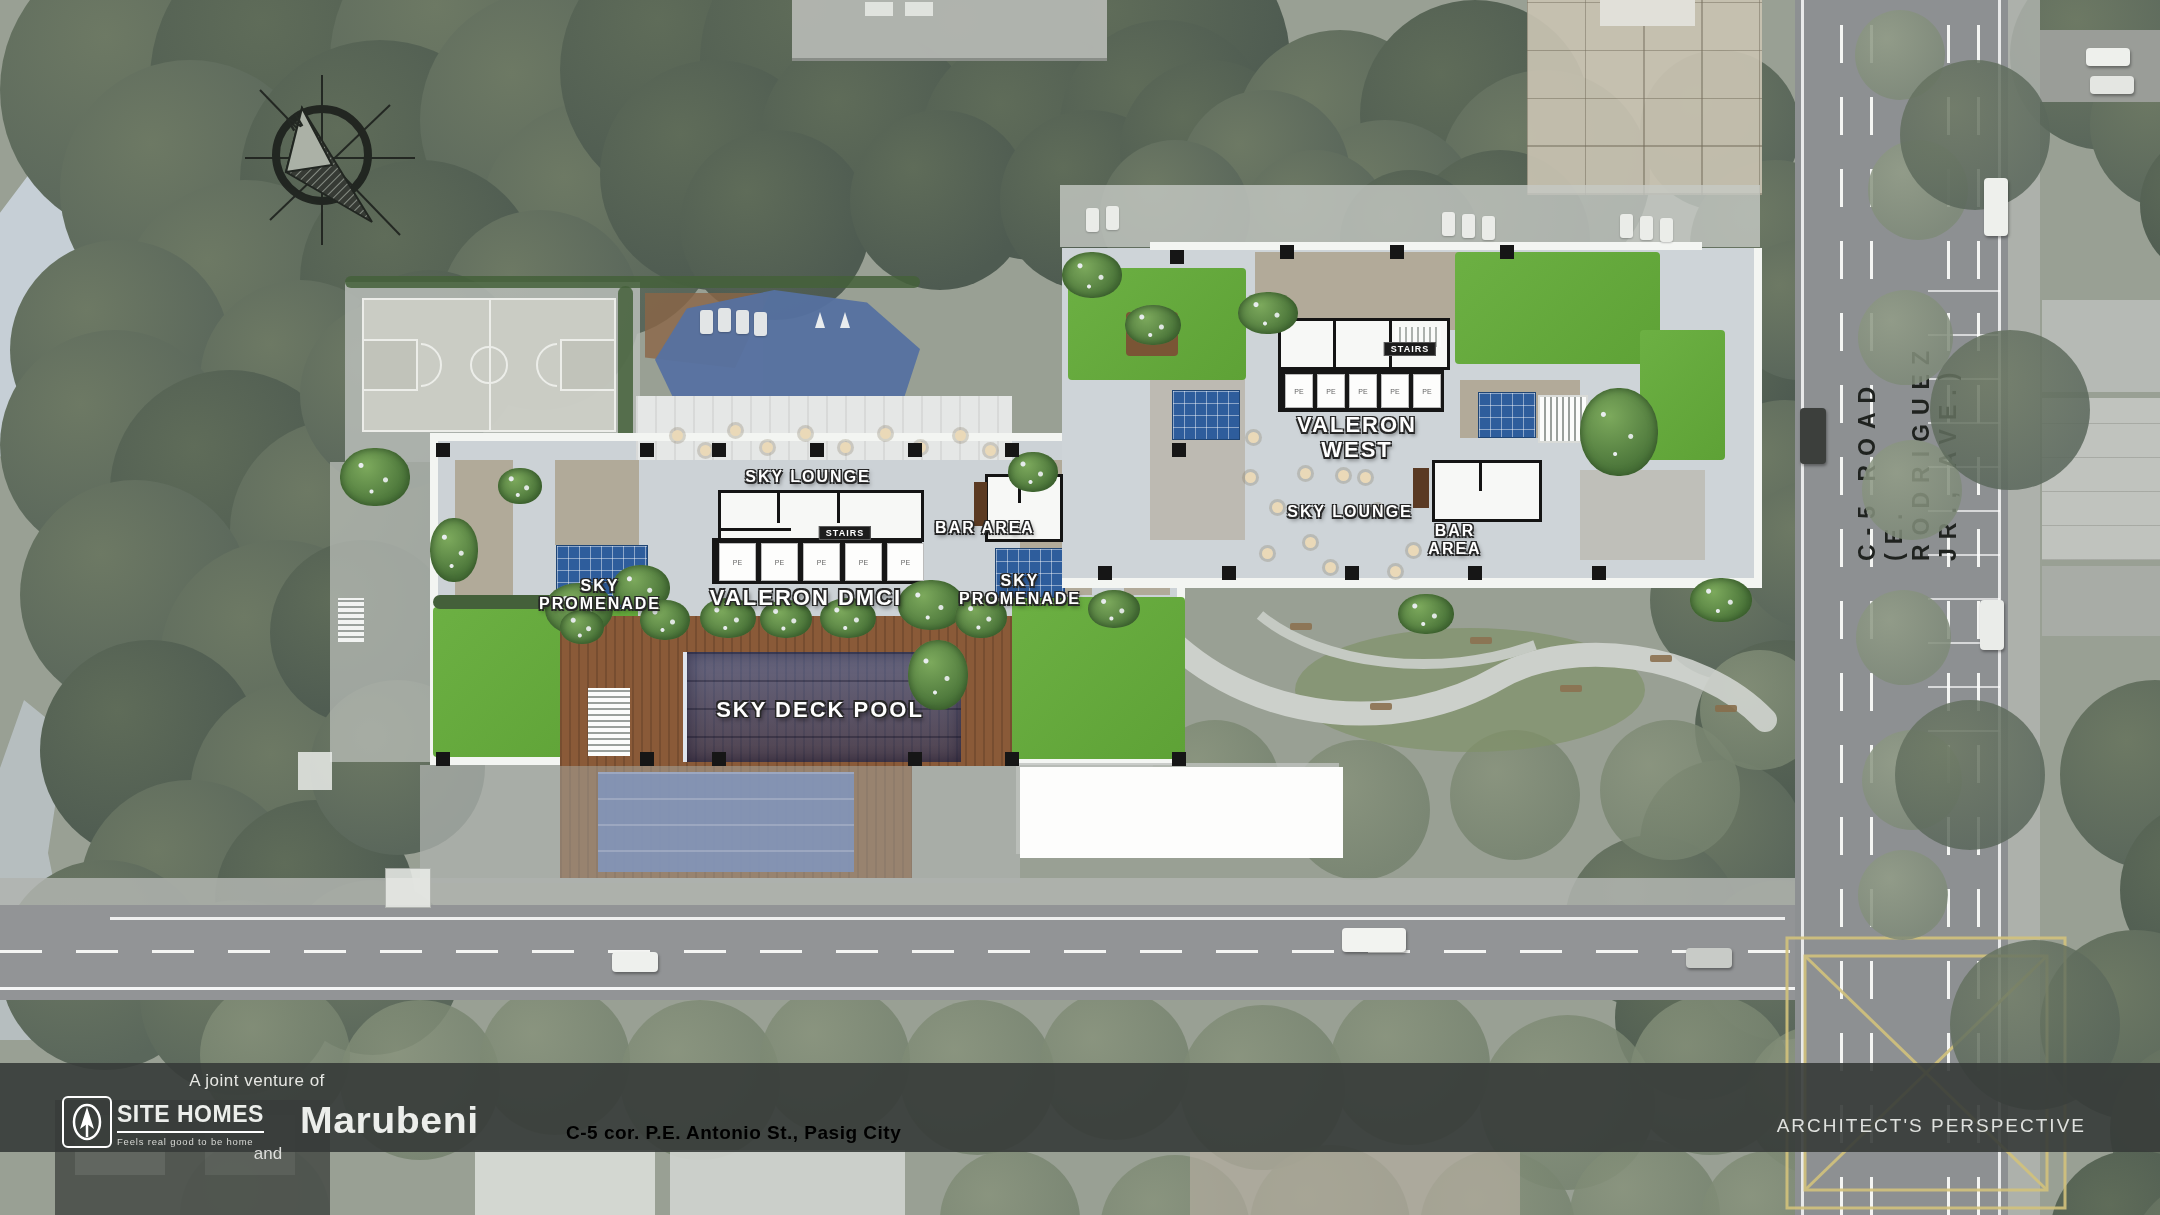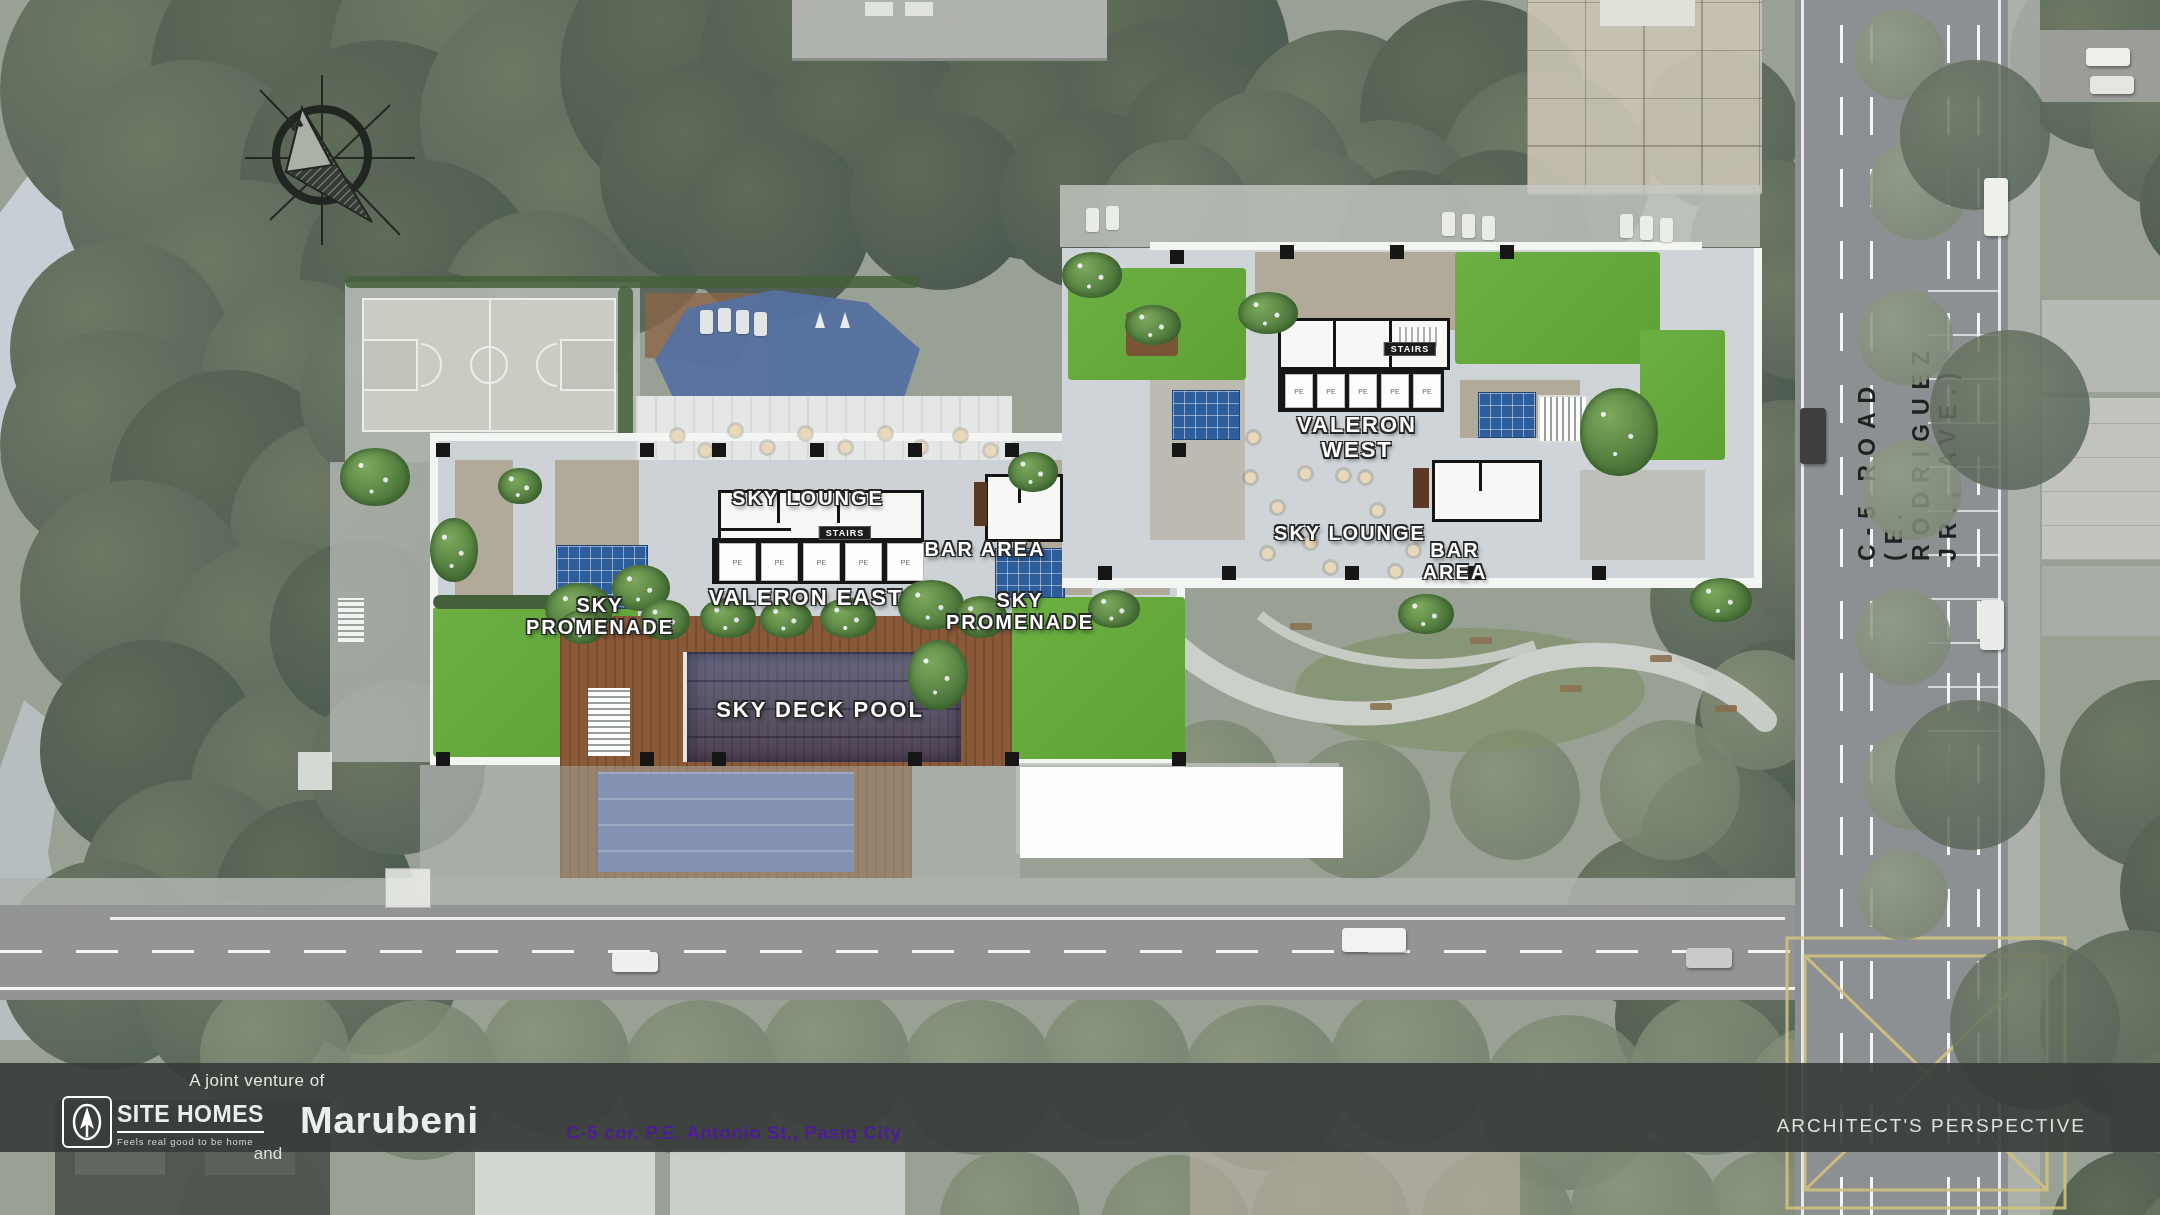--- a/index.html
+++ b/index.html
@@ -23,21 +23,21 @@
   .col{position:absolute;width:14px;height:14px;background:#161616;}
   .tbl{position:absolute;width:11px;height:11px;border-radius:50%;background:#ead9b8;box-shadow:0 0 0 3px rgba(130,120,95,.28);}
   .lounger{position:absolute;width:13px;height:24px;border-radius:3px;background:#f1f2ef;opacity:.9;box-shadow:0 1px 2px rgba(0,0,0,.25);}
   .car{position:absolute;border-radius:4px;box-shadow:1px 2px 3px rgba(0,0,0,.35);}
   .stripes{background:repeating-linear-gradient(0deg,#fbfcfb 0 4px,#9aa09c 4px 6px);}
   .stripesH{background:repeating-linear-gradient(90deg,#fbfcfb 0 4px,#9aa09c 4px 6px);}
   .lbl{position:absolute;color:#fff;font-weight:800;letter-spacing:2px;text-align:center;white-space:nowrap;
        line-height:1.12;transform:translate(-50%,-50%);z-index:8;
        text-shadow:-1.5px -1.5px 0 #272727,1.5px -1.5px 0 #272727,-1.5px 1.5px 0 #272727,1.5px 1.5px 0 #272727,2px 3px 4px rgba(0,0,0,.55);}
   .lbl .ln{display:block;}
-  .lbl-sm{font-size:20px;margin-top:21px;}
+  .lbl-sm{font-size:16px;}
   .lbl-lg{font-size:22px;}
   .stairs-pill{position:absolute;transform:translate(-50%,-50%);background:#1c1c1c;color:#fff;font-size:9px;font-weight:700;
        letter-spacing:1px;padding:1px 6px;border:1px solid #5a5a5a;z-index:8;}
   .roadtxt{position:absolute;color:#232623;font-weight:600;z-index:5;}
   .core{background:#161616;}
   .rooms{position:absolute;background:#f7f8f6;border:3px solid #141414;}
   .rwall{position:absolute;background:#141414;}
   .elev{position:absolute;background:#fdfdfc;text-align:center;font-size:7px;color:#666;border:1px solid #bbb;
         display:flex;align-items:center;justify-content:center;z-index:7;}
   .bldg{position:absolute;opacity:.92;}
@@ -236,21 +236,21 @@
     </div>
   <div class="lbl lbl-sm" style="left:985px;top:528px;">
     <span class="ln">BAR AREA</span>
     </div>
   <div class="stairs-pill" style="left:845px;top:533px;">STAIRS</div>
   <div class="lbl lbl-sm" style="left:600px;top:595px;">
     <span class="ln">SKY</span>
     <span class="ln">PROMENADE</span>
     </div>
   <div class="lbl lbl-lg" style="left:806px;top:598px;">
-    <span class="ln">VALERON EAST</span>
+    <span class="ln">VALERON DMCI</span>
     </div>
   <div class="lbl lbl-sm" style="left:1020px;top:590px;">
     <span class="ln">SKY</span>
     <span class="ln">PROMENADE</span>
     </div>
   <div class="lbl lbl-lg" style="left:820px;top:710px;">
     <span class="ln">SKY DECK POOL</span>
     </div>
   <div class="lbl lbl-lg" style="left:1357px;top:438px;">
     <span class="ln">VALERON</span>
@@ -294,21 +294,21 @@
       <line x1="23" y1="26" x2="23" y2="39" stroke="#fff" stroke-width="2.5"></line>
     </svg>
   </div>
   <div class="ft" style="left:117px;top:1101px;">
     <div style="font-size:23px;font-weight:bold;letter-spacing:.5px;border-bottom:2px solid #fff;padding-bottom:3px;">SITE HOMES</div>
     <div style="font-size:9.5px;letter-spacing:.8px;color:#d8d9d5;margin-top:3px;">Feels real good to be home</div>
   </div>
   <div class="ft" style="left:268px;top:1112px;transform:translateX(-50%);font-size:17px;color:#dddedb;margin-top:32px;">and</div>
   <div class="ft" style="left:300px;top:1100px;font-size:37px;font-weight:800;letter-spacing:.5px;transform:scaleX(1.06);transform-origin:left;">Marubeni</div>
 
-  <div class="ft" style="left:566px;top:1122px;font-size:19px;font-weight:700;letter-spacing:.5px;color:#4c1d95;">C-5 cor. P.E. Antonio St., Pasig City</div>
+  <div class="ft" style="left:566px;top:1122px;font-size:19px;font-weight:700;letter-spacing:.5px;color:#000000;">C-5 cor. P.E. Antonio St., Pasig City</div>
 
   <div class="ft" style="right:74px;top:1115px;font-size:19px;letter-spacing:2px;color:#dfe1de;">ARCHITECT'S PERSPECTIVE</div>
 <div class="tree" style="left: 0px; top: -60px; width: 300px; height: 300px; z-index: 2; opacity: 1; background: radial-gradient(circle at 35% 32%, rgb(109, 121, 100), rgb(90, 103, 91) 72%);"></div>
     <div class="tree" style="left: 150px; top: -80px; width: 320px; height: 320px; z-index: 2; opacity: 1; background: radial-gradient(circle at 35% 32%, rgb(95, 108, 89), rgb(78, 91, 81) 72%);"></div>
     <div class="tree" style="left: 330px; top: -90px; width: 300px; height: 300px; z-index: 2; opacity: 1; background: radial-gradient(circle at 35% 32%, rgb(109, 121, 100), rgb(90, 103, 91) 72%);"></div>
     <div class="tree" style="left: 60px; top: 60px; width: 260px; height: 260px; z-index: 2; opacity: 1; background: radial-gradient(circle at 35% 32%, rgb(109, 121, 100), rgb(90, 103, 91) 72%);"></div>
     <div class="tree" style="left: 240px; top: 40px; width: 280px; height: 280px; z-index: 2; opacity: 1; background: radial-gradient(circle at 35% 32%, rgb(95, 108, 89), rgb(78, 91, 81) 72%);"></div>
     <div class="tree" style="left: 420px; top: -10px; width: 260px; height: 260px; z-index: 2; opacity: 1; background: radial-gradient(circle at 35% 32%, rgb(109, 121, 100), rgb(90, 103, 91) 72%);"></div>
     <div class="tree" style="left: 480px; top: 100px; width: 240px; height: 240px; z-index: 2; opacity: 1; background: radial-gradient(circle at 35% 32%, rgb(109, 121, 100), rgb(90, 103, 91) 72%);"></div>
     <div class="tree" style="left: 120px; top: 180px; width: 250px; height: 250px; z-index: 2; opacity: 1; background: radial-gradient(circle at 35% 32%, rgb(109, 121, 100), rgb(90, 103, 91) 72%);"></div>

